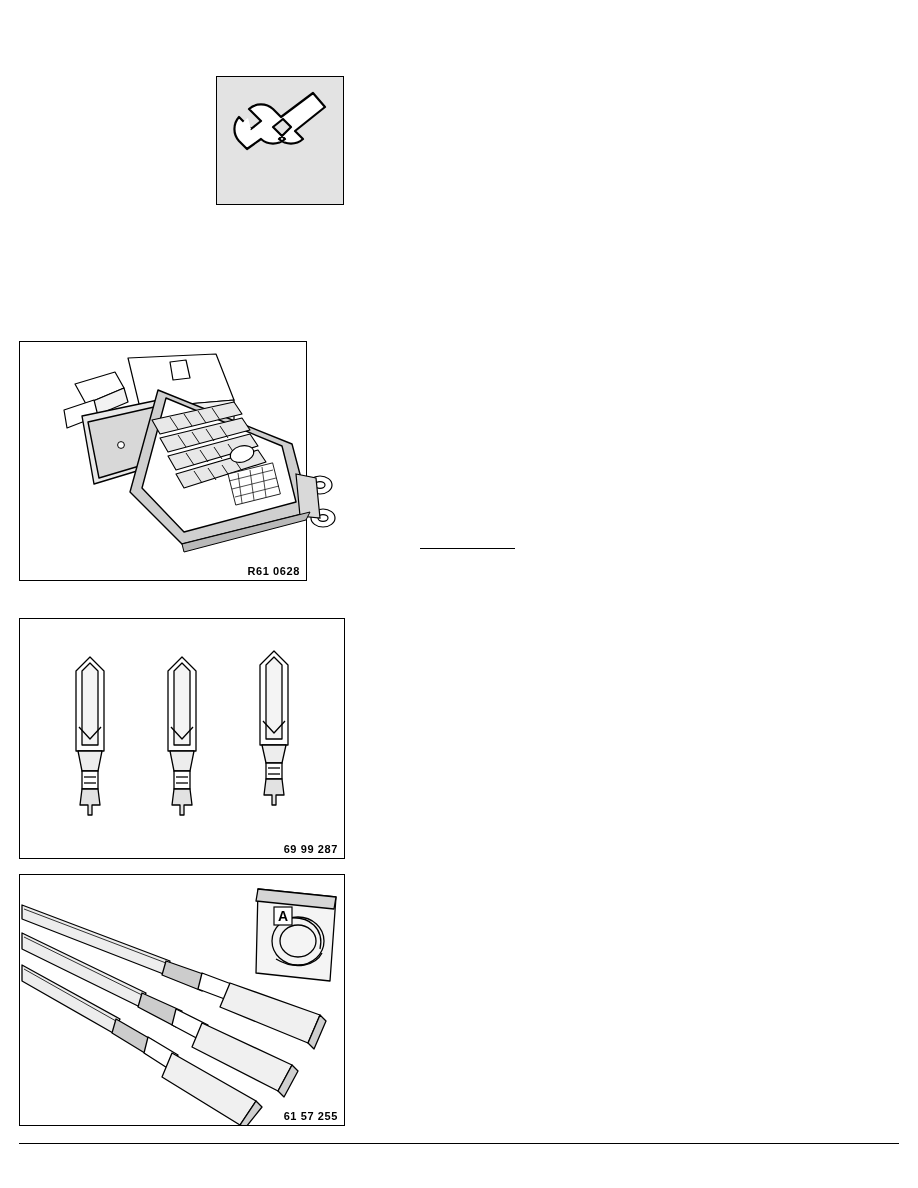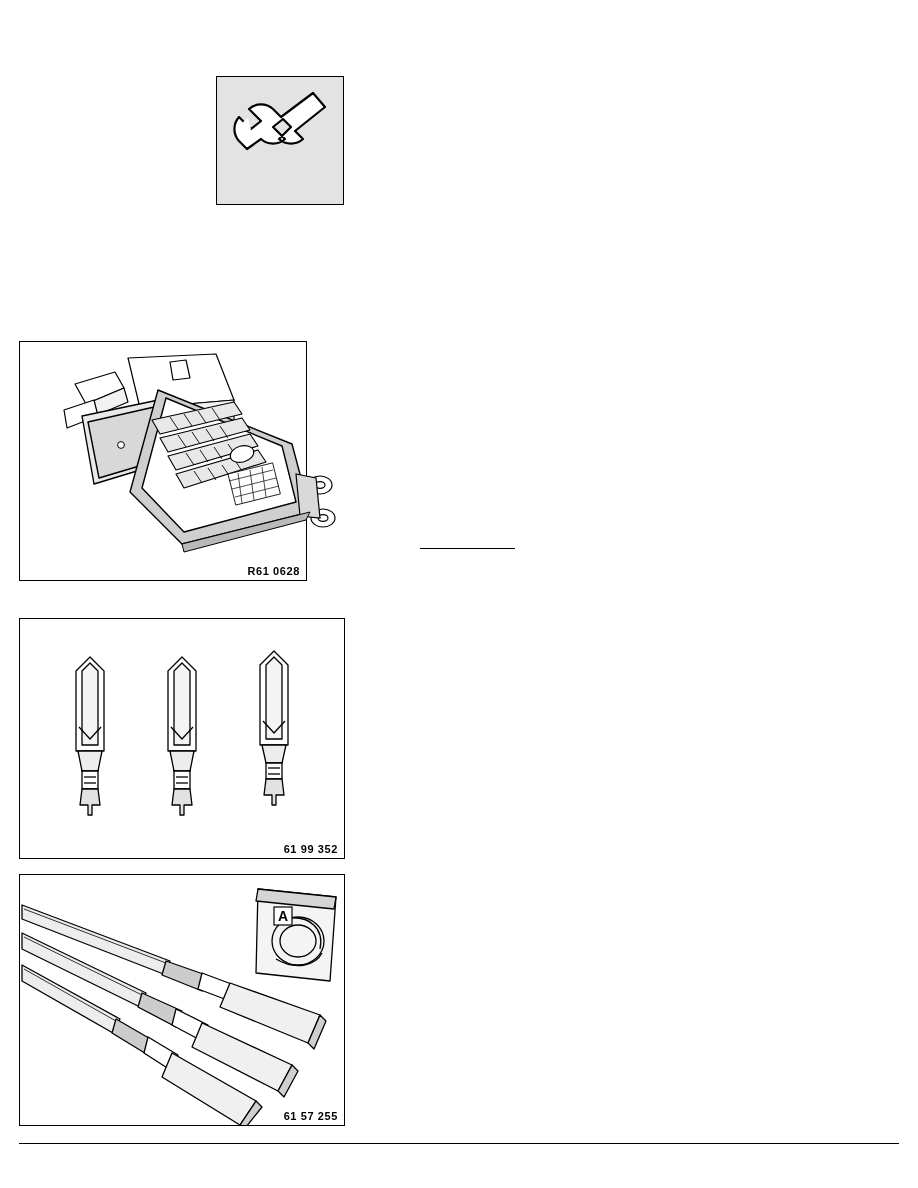--- a/index.html
+++ b/index.html
@@ -244,21 +244,21 @@
         <path d="M 56 52 L 70 38 L 84 52 L 84 132 L 56 132 Z"></path>
         <path d="M 62 52 L 70 44 L 78 52 L 78 126 L 62 126 Z" fill="#f4f4f4"></path>
         <path d="M 59 108 L 70 120 L 81 108" fill="none"></path>
         <path d="M 58 132 L 82 132 L 78 150 L 62 150 Z" fill="#ededed"></path>
         <path d="M 62 150 L 78 150 L 78 166 L 62 166 Z"></path>
         <path d="M 62 166 L 78 166 L 80 182 L 72 182 L 72 192 L 68 192 L 68 182 L 60 182 Z" fill="#e2e2e2"></path>
         <path d="M 64 155 L 76 155"></path>
         <path d="M 64 161 L 76 161"></path>
       </g>
     </svg>
-    <span class="figure-caption">61 99 352</span>
+    <span class="figure-caption">69 99 287</span>
   </div>
 
   <div class="figure" id="fig-cables">
     <svg class="fig-svg" width="324" height="250" viewBox="0 0 324 250">
 
       <g stroke="#000000" stroke-width="1.3" fill="#ffffff" stroke-linejoin="round">
         <path d="M 2 30 L 150 86 L 146 100 L 2 44 Z" fill="#ededed"></path>
         <path d="M 4 34 L 146 88" stroke-width="0.8"></path>
         <path d="M 146 86 L 186 100 L 182 116 L 142 100 Z" fill="#cccccc"></path>
         <path d="M 182 98 L 214 110 L 210 126 L 178 114 Z" fill="#ffffff"></path>

